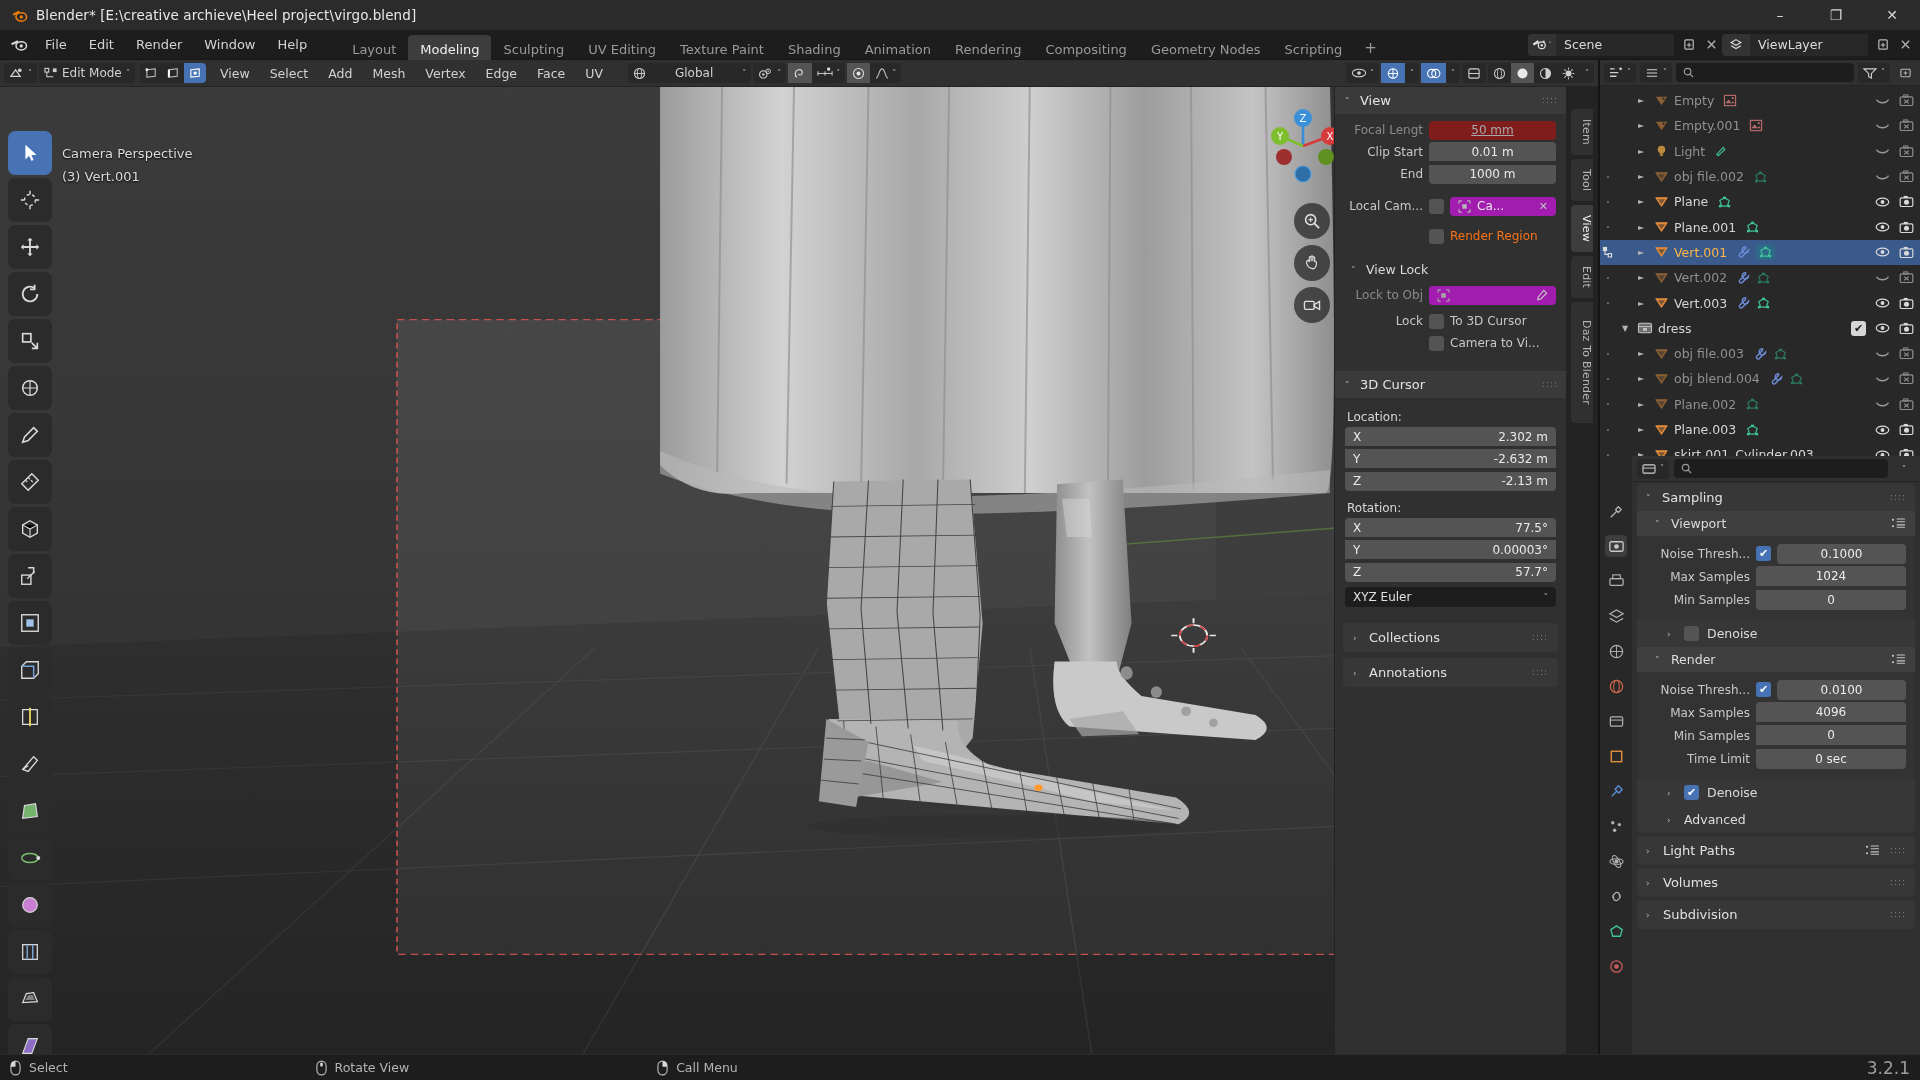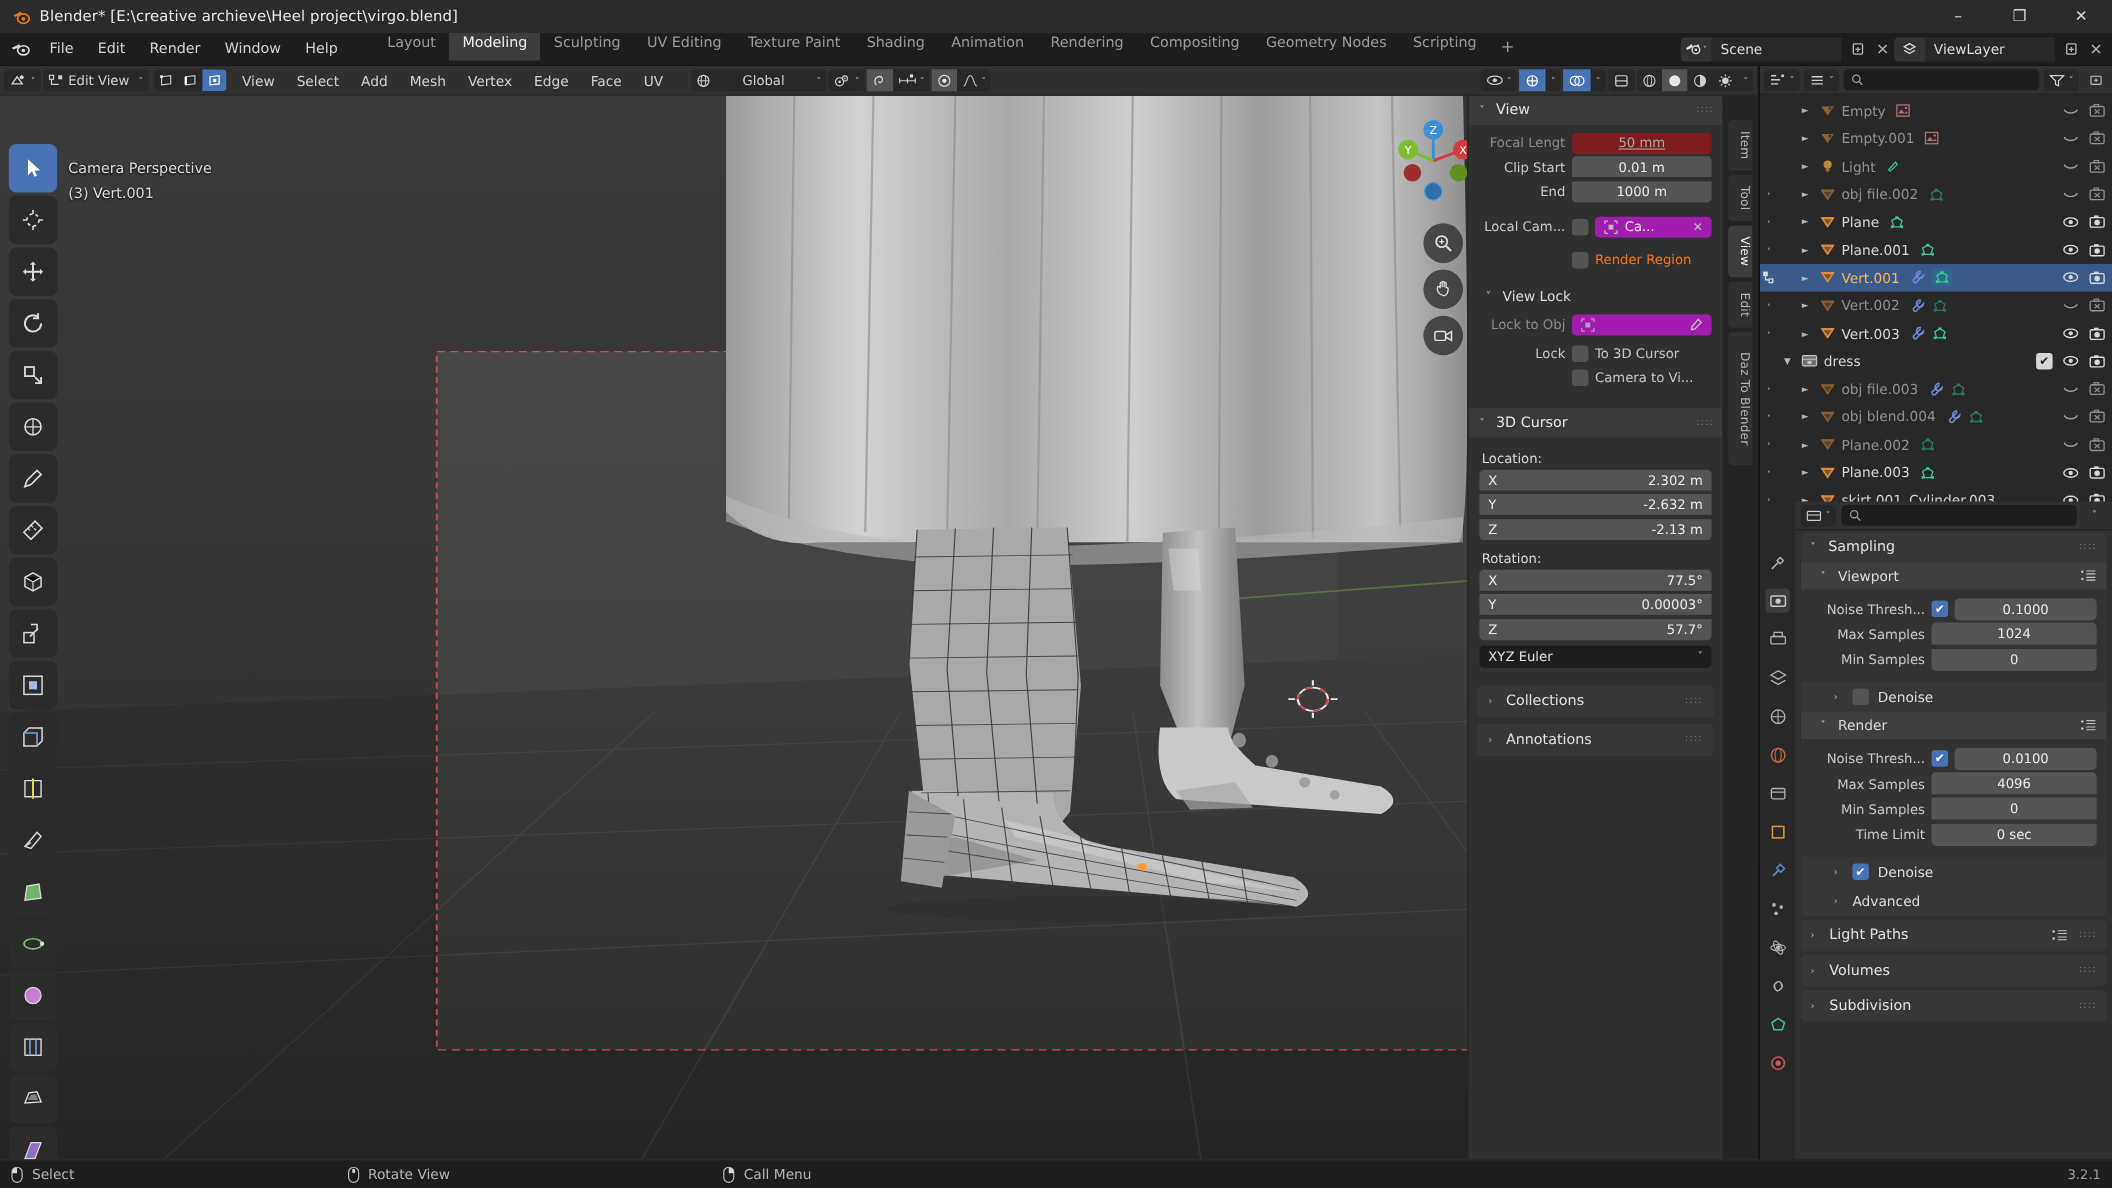--- a/index.html
+++ b/index.html
@@ -14,21 +14,21 @@
   .tb-title{ font-size:13.5px; color:#e8e8e8; letter-spacing:.1px;}
   .tb-btns{ position:absolute; right:0; top:0; height:30px; display:flex; }
   .tb-btn{ width:56px; height:30px; display:flex;align-items:center;justify-content:center;
      color:#d6d6d6; font-size:14px; }
 
   
   .topbar{ height:30px; background:#1d1d1d; display:flex; align-items:center;
     flex:0 0 30px; padding-left:6px; border-bottom:1px solid #161616; }
   .blender-icon{ width:26px; height:22px; display:flex;align-items:center;justify-content:center; margin-right:2px;}
   .menu-item{ padding:4px 11px; color:#d2d2d2; font-size:13px; border-radius:3px; }
-  .ws-tabs{ display:flex; align-items:flex-end; margin-left:22px; height:20px; }
+  .ws-tabs{ display:flex; align-items:flex-start; margin-left:22px; height:20px; }
   .ws-tab{ padding:6px 12px 7px; color:#9a9a9a; font-size:13px; height:30px;
      display:flex; align-items:center; }
   .ws-tab.active{ background:#3d3d3d; color:#f0f0f0; border-radius:4px 4px 0 0;}
   .ws-plus{ padding:4px 10px; color:#9a9a9a; font-size:15px; }
   .topbar-right{ margin-left:auto; display:flex; align-items:center; height:30px; padding-right:4px; gap:0px;}
   .scene-block{ display:flex;align-items:center; background:#282828; border-radius:4px; height:22px; margin-right:4px;}
   .scene-ico{ width:28px;height:22px; display:flex;align-items:center;justify-content:center; background:#333; border-radius:4px 0 0 4px;}
   .scene-name{ background:#282828; padding:0 10px 0 8px; height:22px; display:flex;align-items:center; font-size:12.5px; color:#dcdcdc; min-width:118px;}
   .mini-btn{ width:22px;height:22px; display:flex;align-items:center;justify-content:center; color:#b0b0b0;}
 
@@ -159,21 +159,21 @@
   .p-chk-row{ display:flex; align-items:center; gap:8px; padding:6px 9px 6px 30px; font-size:12.5px; color:#dcdcdc;}
   .p-collapsed{ display:flex;align-items:center;gap:8px; padding:7px 9px; font-size:13px; color:#e0e0e0;
      background:#373737; border-radius:5px; margin-bottom:3px;}
   .p-collapsed .dots{ margin-left:auto; color:#808080; font-size:9px; line-height:5px; letter-spacing:1px;}
   .p-arrow{ color:#bbb; font-size:9px; width:9px;}
 
   
   .statusbar{ height:26px; flex:0 0 26px; background:#1d1d1d; display:flex; align-items:center;
      padding:0 10px; gap:0; font-size:12.5px; color:#b4b4b4; border-top:1px solid #2a2a2a;}
   .st-item{ display:flex; align-items:center; gap:8px; }
-  .st-ver{ margin-left:auto; color:#9d9d9d; font-size:12px;}
+  .st-ver{ margin-left:auto; color:#9d9d9d; font-size:17px;}
   svg{ display:block; }
 </style>
 </head>
 <body>
 
 <div class="app">
 
   <div class="titlebar">
     <div class="tb-logo">
       <svg width="17" height="17" viewBox="0 0 24 24">
@@ -277,21 +277,21 @@
             <circle cx="11.5" cy="3.5" r="2" fill="#d0d0d0"></circle>
           </svg>
             <span class="chev">˅</span>
         </div>
         <div class="hdr-btn mode-sel">
           <svg width="14" height="13" viewBox="0 0 15 14">
             <rect x="1" y="1.5" width="4" height="4" fill="none" stroke="#cfcfcf" stroke-width="1.2"></rect>
             <rect x="9.5" y="1.5" width="4" height="4" fill="#cfcfcf"></rect>
             <path d="M3 5.5v5h7" stroke="#cfcfcf" stroke-width="1.1" fill="none"></path>
           </svg>
-          <span style="flex:1;">Edit View</span>
+          <span style="flex:1;">Edit Mode</span>
           <span class="chev">˅</span>
         </div>
         <div class="seg">
           <div>
             <svg width="13" height="12" viewBox="0 0 14 13">
                 <path d="M2 3 L11 2 L11 10 L2 11Z" fill="none" stroke="#c9c9c9" stroke-width="1.1"></path>
                 <circle cx="2" cy="3" r="1.6" fill="#e6e6e6"></circle>
               </svg>
           </div>
           <div>

